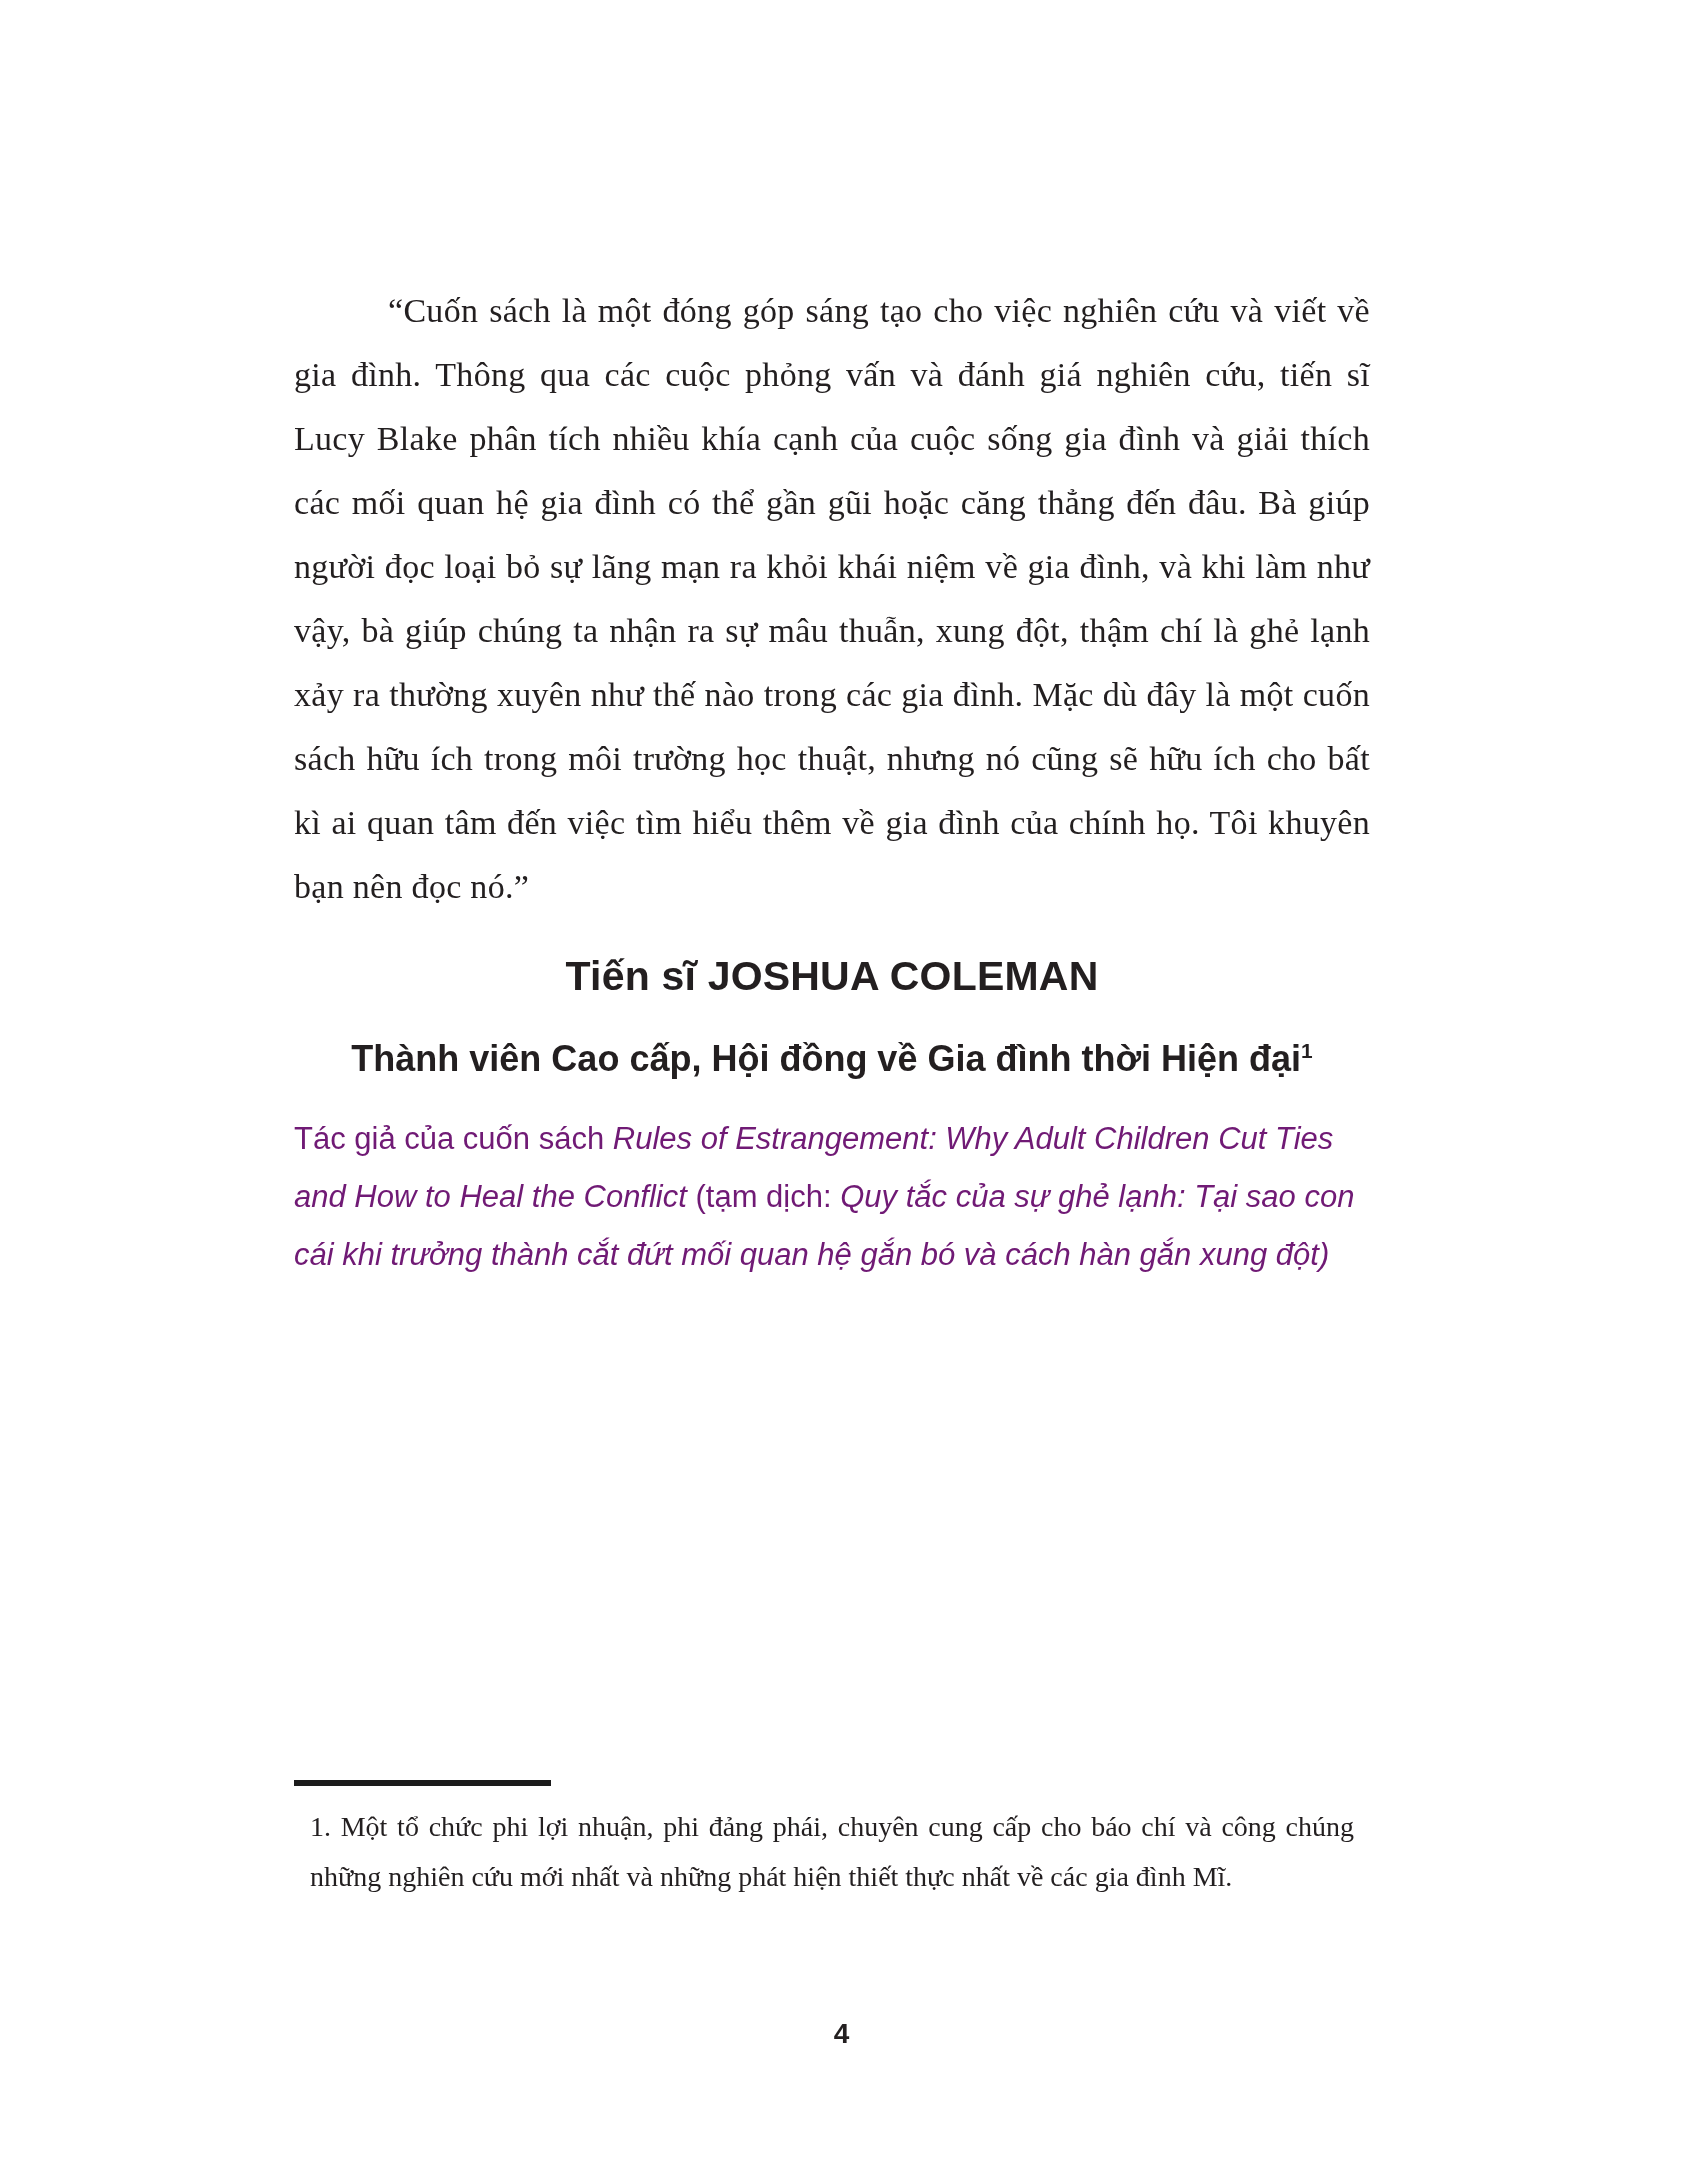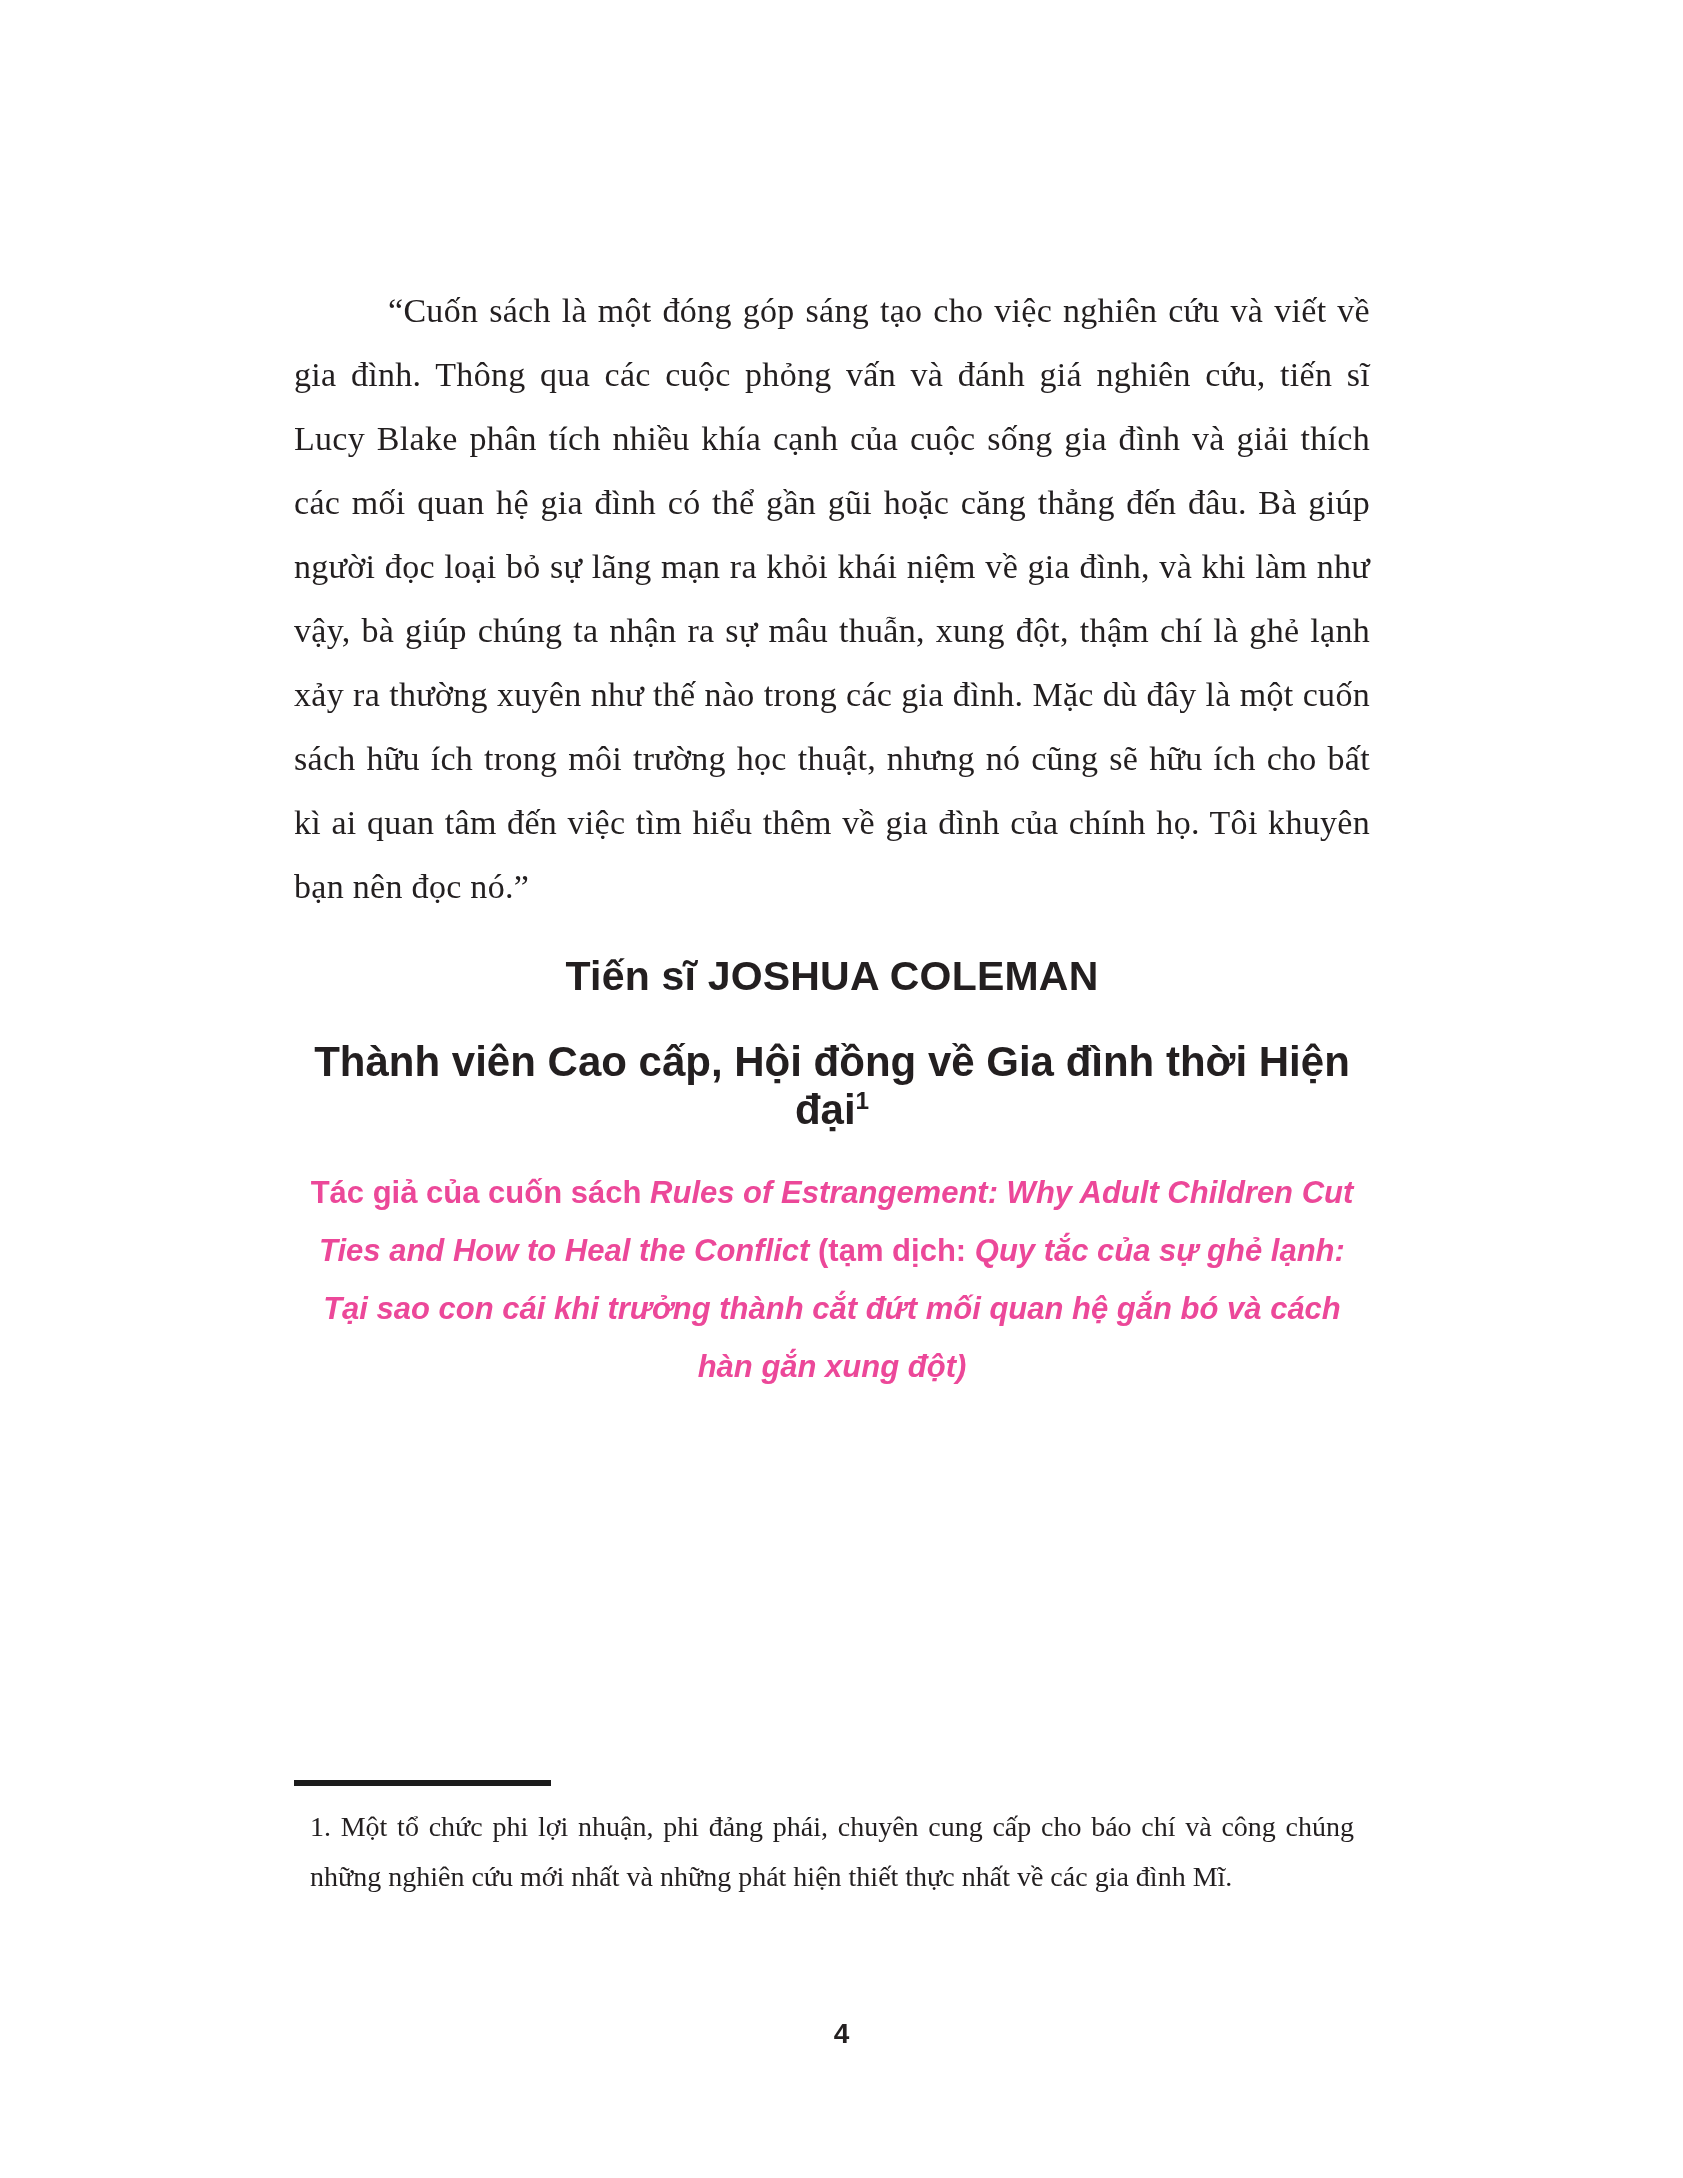--- a/index.html
+++ b/index.html
@@ -34,37 +34,36 @@
     font-family: "Liberation Sans", "DejaVu Sans", sans-serif;
     font-weight: 700;
     font-size: 41px;
     text-align: center;
     margin: 34px 0 0 0;
     letter-spacing: 0.2px;
   }
   .attr-role {
     font-family: "Liberation Sans", "DejaVu Sans", sans-serif;
     font-weight: 700;
-    font-size: 42px;
+    font-size: 36px;
     text-align: center;
     margin: 38px 0 16px 0;
   }
   .attr-role sup {
     font-size: 0.58em;
     vertical-align: super;
     line-height: 0;
   }
   .attr-book {
     font-family: "Liberation Sans", "DejaVu Sans", sans-serif;
-    font-weight: 700;
+    font-weight: 400;
     font-size: 31px;
     line-height: 58px;
-    text-align: center;
     margin: 30px 0 0 0;
-    color: #ec4899;
+    color: #701a75;
   }
   .attr-book .it {
     font-style: italic;
   }
   .footnote-area {
     position: absolute;
     left: 294px;
     right: 313px;
     top: 1780px;
   }

